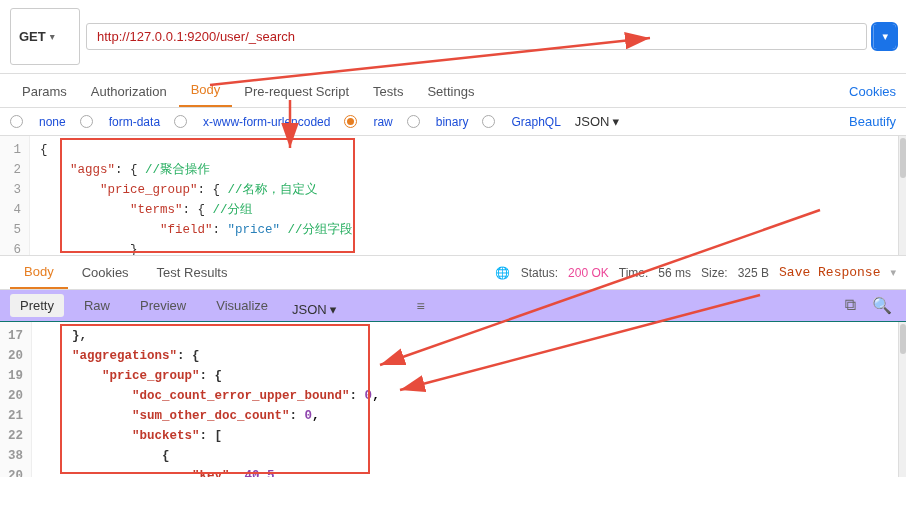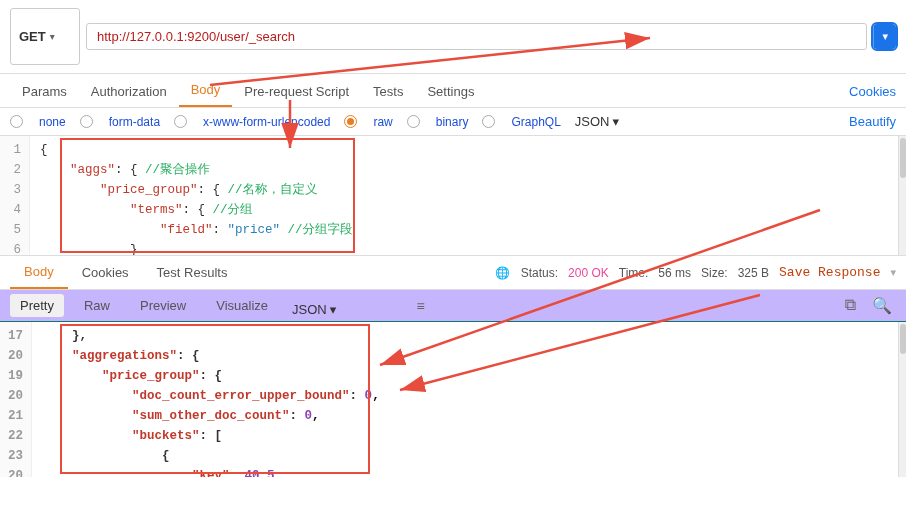--- a/index.html
+++ b/index.html
@@ -455,21 +455,21 @@
     </div>
 
     <div class="resp-code-editor" style="position:relative;font-weight:bold;">
       <div class="resp-line-numbers">
         <div>17</div>
         <div>20</div>
         <div>19</div>
         <div>20</div>
         <div>21</div>
         <div>22</div>
-        <div>23</div>
+        <div>38</div>
         <div>20</div>
 
       </div>
       <div class="resp-code-content">
         <div class="code-line"><span class="code-brace">    },</span></div>
         <div class="code-line">    <span class="code-key">"aggregations"</span><span class="code-brace">: {</span></div>
         <div class="code-line">        <span class="code-key">"price_group"</span><span class="code-brace">: {</span></div>
         <div class="code-line">            <span class="code-key">"doc_count_error_upper_bound"</span><span class="code-brace">:</span> <span style="color:#8e44ad;">0</span>,</div>
         <div class="code-line">            <span class="code-key">"sum_other_doc_count"</span><span class="code-brace">:</span> <span style="color:#8e44ad;">0</span>,</div>
         <div class="code-line">            <span class="code-key">"buckets"</span><span class="code-brace">: [</span></div>

